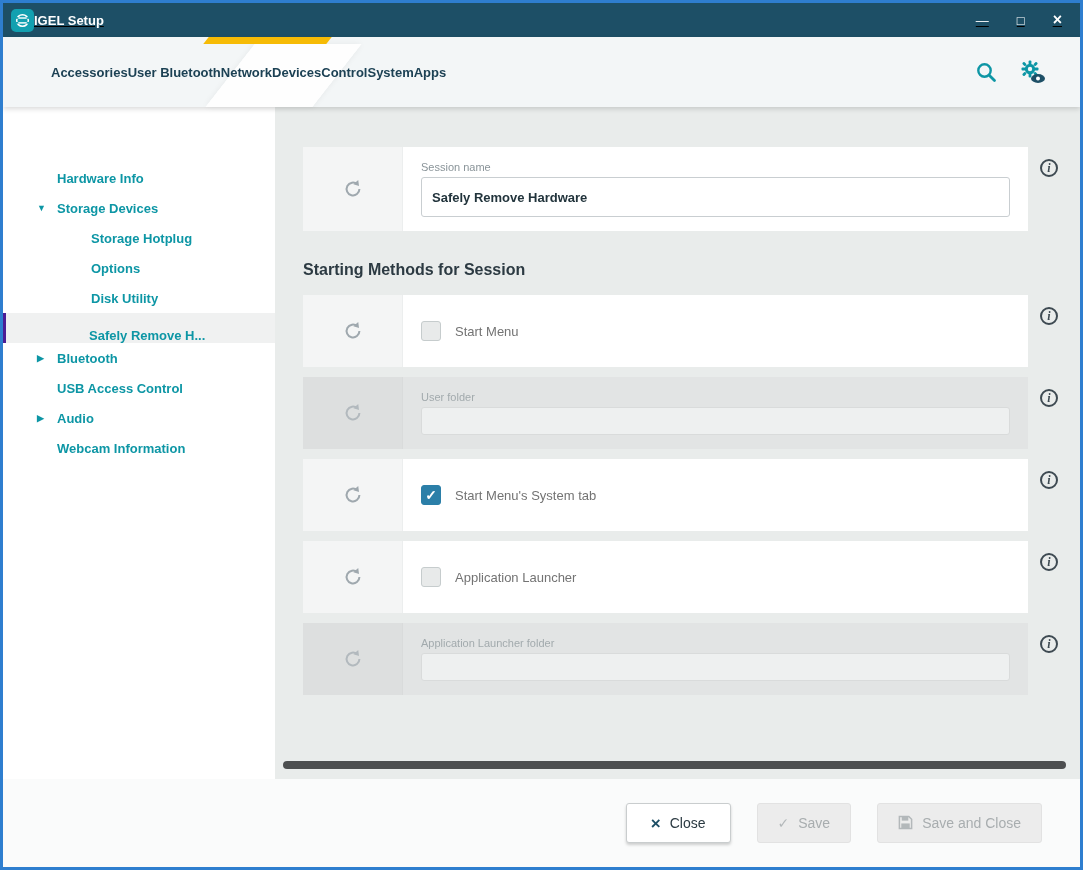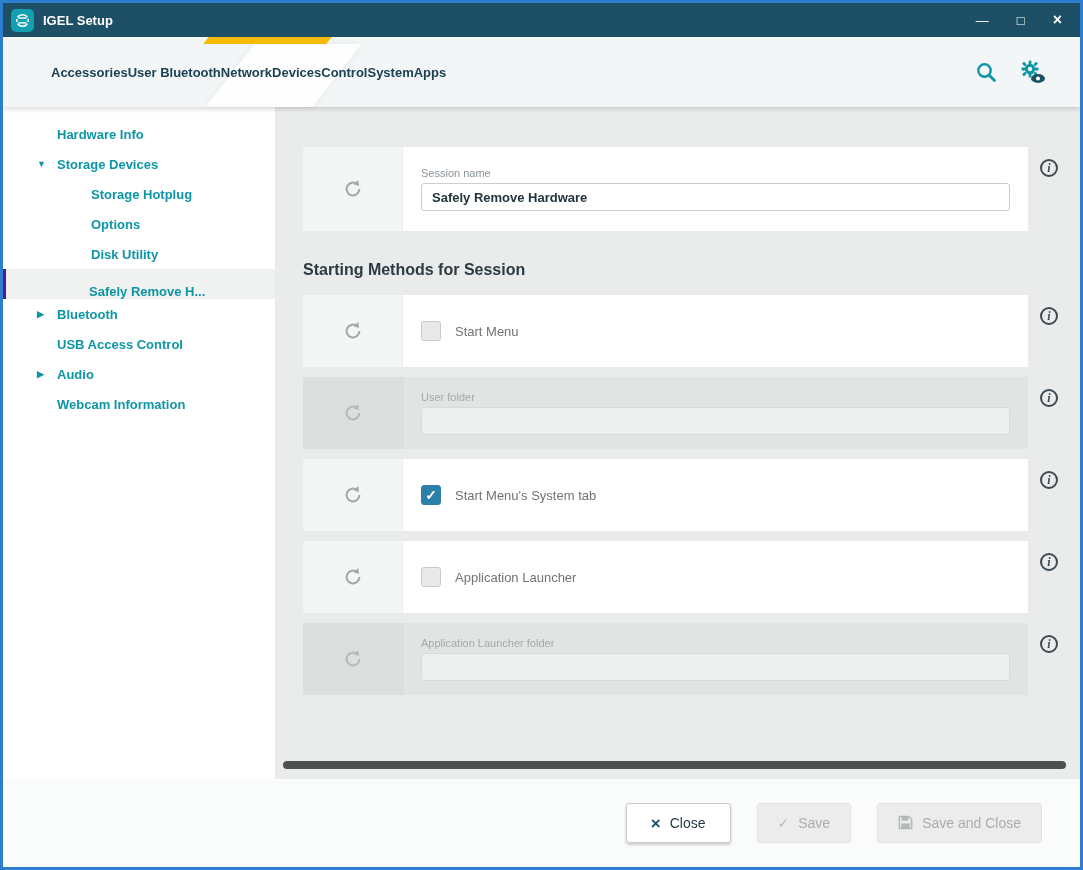--- a/index.html
+++ b/index.html
@@ -10,21 +10,21 @@
     width: 1083px; height: 870px;
     border: 3px solid #2e7ecf;
     background: #fff;
     display: flex; flex-direction: column;
     position: relative; overflow: hidden;
   }
 
   
   .titlebar {
     height: 34px; background: #1d4f66; flex: 0 0 34px;
-    display: flex; align-items: center; padding: 0 12px 0 8px; gap: 9px;
+    display: flex; align-items: center; padding: 0 12px 0 8px;  text-decoration: underline;
   }
   .logo {
     width: 23px; height: 23px; border-radius: 5px;
     background: #12a0b0; display:flex; align-items:center; justify-content:center;
   }
   .window-title { color:#fff; font-size:13px; font-weight:bold; flex:1; }
   .win-controls { display:flex; align-items:center; gap:28px; margin-right:6px; }
   .win-btn { color:#fff; font-size:13px; cursor:pointer; line-height:1; }
   .win-btn.close { font-size:16px; font-weight:bold; }
 
@@ -49,21 +49,21 @@
   .tab.active::before {
     content:''; position:absolute; top:0; height:7px; left:-66px; right:-8px;
     background:#f6bb06; transform:skewX(-38deg); z-index:1;
   }
   .tabbar-icons { margin-left:auto; display:flex; align-items:center; gap:20px; padding-right:34px; }
   .icon-btn { cursor:pointer; display:flex; align-items:center; }
 
   
   .main { flex:1; display:flex; min-height:0; }
 
-  .sidebar { width:272px; flex:0 0 272px; background:#fff; padding-top:12px; }
+  .sidebar { width:272px; flex:0 0 272px; background:#fff; padding-top:12px;margin-top:44px; }
   .side-item {
     height:30px; display:flex; align-items:center; position:relative;
     padding-left:54px; color:#0d96a5; font-size:13px; font-weight:bold; cursor:pointer;
   }
   .side-item .tree-arrow { position:absolute; left:34px; font-size:9px; color:#0d96a5; }
   .side-item.indent { padding-left:88px; }
   .side-item.selected { border-left:3px solid #4c1d95; padding-left:83px; background:#f0f1f1;align-items:flex-end; }
 
   .content {
     flex:1; background:#e9eceb; position:relative;
@@ -83,21 +83,21 @@
   .infocol { width:42px; flex:0 0 42px; display:flex; justify-content:center; padding-top:12px; }
 
   .info-icon {
     width:18px; height:18px; border:2px solid #3e4a52; border-radius:50%;
     color:#3e4a52; font-family:"Liberation Serif", serif; font-style:italic; font-weight:bold;
     font-size:12px; line-height:14px; text-align:center; cursor:pointer; display:block;
   }
 
   .field-label { font-size:11px; color:#8a9499; margin-bottom:4px; }
   .field-input {
-    height:28px; border:1px solid #c9ced1; border-radius:3px; background:#fff;
+    height:40px; border:1px solid #c9ced1; border-radius:3px; background:#fff;
     font-size:13px; font-weight:bold; color:#22343c; padding:0 10px;
     display:flex; align-items:center;
   }
 
   .card.disabled { background:#e2e4e4; }
   .card.disabled .resetcell { background:#dcdede; border-right-color:#d6d8d8; opacity:.7; }
   .card.disabled .field-label { color:#a2aaad; }
   .card.disabled .field-input { background:#eef0f0; border-color:#d9dbdb; height:28px; }
 
   .checkbox {

